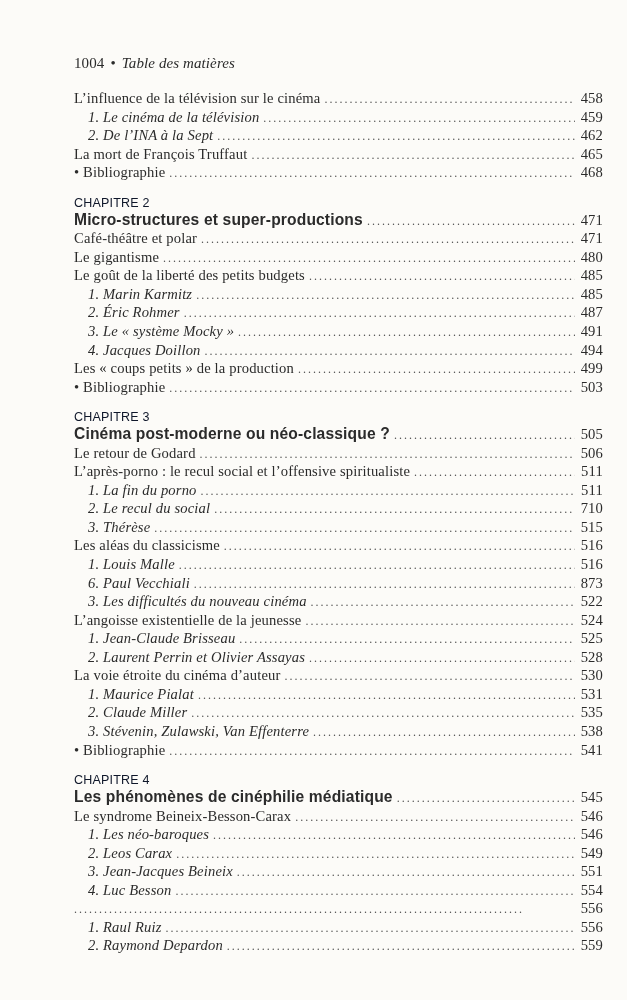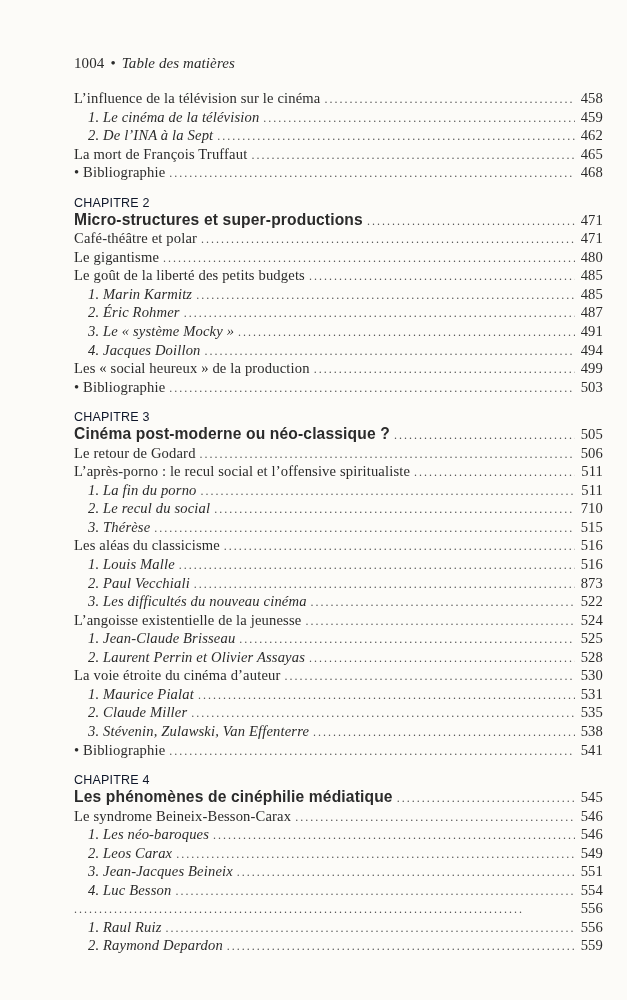--- a/index.html
+++ b/index.html
@@ -28,21 +28,21 @@
   .row .label { flex:0 0 auto; padding-right:4px; }
   .row .leader {
     flex:1 1 auto; overflow:hidden;
     color:#555;
     font-size:12px; letter-spacing:3.2px;
   }
   .row .leader::before {
     content:". . . . . . . . . . . . . . . . . . . . . . . . . . . . . . . . . . . . . . . . . . . . . . . . . . . . . . . . . . . . . . . . . . . . . . . . . . . . . . . . . . . . . . . . . .";
     letter-spacing:0px; word-spacing:-1px;
   }
-  .row .page-num { flex:0 0 auto; padding-left:6px; text-align:right; min-width:22px; }
+  .row .page-num { flex:0 0 auto; padding-left:6px; text-align:center; min-width:22px; }
   .row.sub .label { padding-left:14px; font-style:italic; }
   .row.chap-title {
     font-family:"Liberation Sans", "DejaVu Sans", sans-serif;
     font-weight:bold; font-size:15.6px;
   }
   .row.chap-title .page-num,
   .row.chap-title .leader { font-family:"Liberation Serif", serif; font-weight:normal; }
   .row.chap-title .page-num { font-size:14.6px; }
   .chap-label {
     font-family:"Liberation Sans", "DejaVu Sans", sans-serif;
@@ -127,21 +127,21 @@
           <span class="label">3. Le « système Mocky »</span>
           <span class="leader"></span>
           <span class="page-num">491</span>
         </div>
       <div class="row sub">
           <span class="label">4. Jacques Doillon</span>
           <span class="leader"></span>
           <span class="page-num">494</span>
         </div>
       <div class="row">
-          <span class="label">Les « social heureux » de la production</span>
+          <span class="label">Les « coups petits » de la production</span>
           <span class="leader"></span>
           <span class="page-num">499</span>
         </div>
       <div class="row">
           <span class="label">• Bibliographie</span>
           <span class="leader"></span>
           <span class="page-num">503</span>
         </div>
     </div>
 
@@ -181,21 +181,21 @@
           <span class="label">Les aléas du classicisme</span>
           <span class="leader"></span>
           <span class="page-num">516</span>
         </div>
       <div class="row sub">
           <span class="label">1. Louis Malle</span>
           <span class="leader"></span>
           <span class="page-num">516</span>
         </div>
       <div class="row sub">
-          <span class="label">2. Paul Vecchiali</span>
+          <span class="label">6. Paul Vecchiali</span>
           <span class="leader"></span>
           <span class="page-num">873</span>
         </div>
       <div class="row sub">
           <span class="label">3. Les difficultés du nouveau cinéma</span>
           <span class="leader"></span>
           <span class="page-num">522</span>
         </div>
       <div class="row">
           <span class="label">L’angoisse existentielle de la jeunesse</span>

